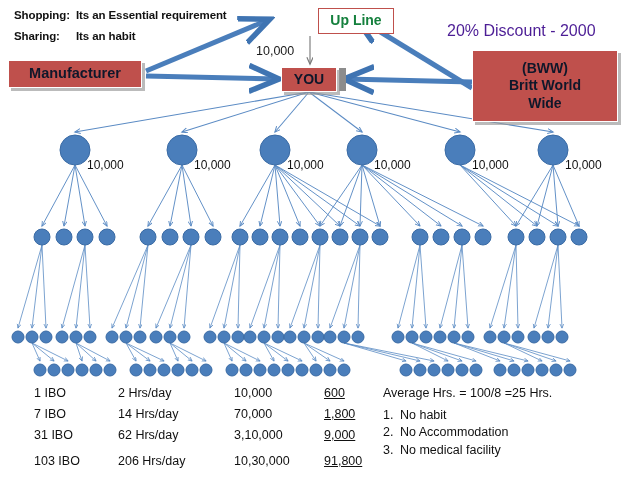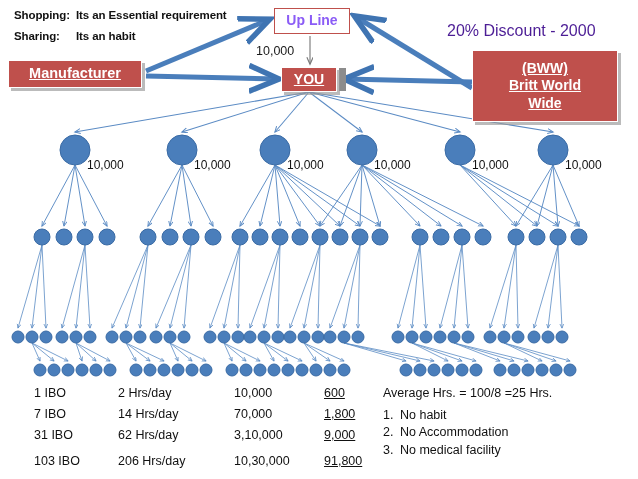--- a/index.html
+++ b/index.html
@@ -22,26 +22,25 @@
     position:absolute;font-size:16px;white-space:nowrap;color:#4c1d95;
   }
 
   
   .box{
     position:absolute;box-sizing:border-box;display:flex;
     align-items:center;justify-content:center;text-align:center;
     font-weight:bold;white-space:pre-line;line-height:1.22;
   }
   .box-filled{
-    background:#bf504c;color:#ffffff;border:1px solid #ffffff;
+    background:#bf504c;color:#0f172a;border:1px solid #ffffff;
     box-shadow:3px 3px 0 rgba(150,150,150,.65);
-    text-decoration:underline;
   }
   .box-outline{
-    background:#ffffff;color:#8b5cf6;border:1.5px solid #bf504c;
+    background:#ffffff;color:#15803d;border:1.5px solid #bf504c;margin-left:44px;
   }
 
   #box-manufacturer{left:8px;top:60px;width:134px;height:28px;font-size:14.5px;}
   #box-upline{left:274px;top:8px;width:76px;height:26px;font-size:14px;}
   #box-you{left:281px;top:67px;width:56px;height:25px;font-size:14px;}
   #box-bww{left:472px;top:50px;width:146px;height:72px;font-size:14px;flex-direction:column;}
 
   .lbl-10k-top{
     position:absolute;left:256px;top:44px;font-size:12.5px;white-space:nowrap;
   }

